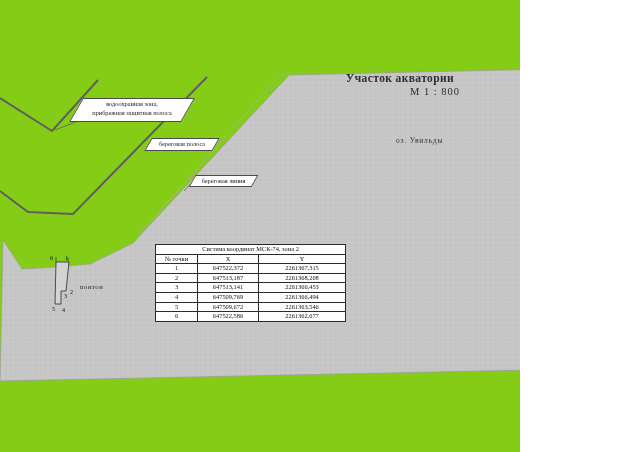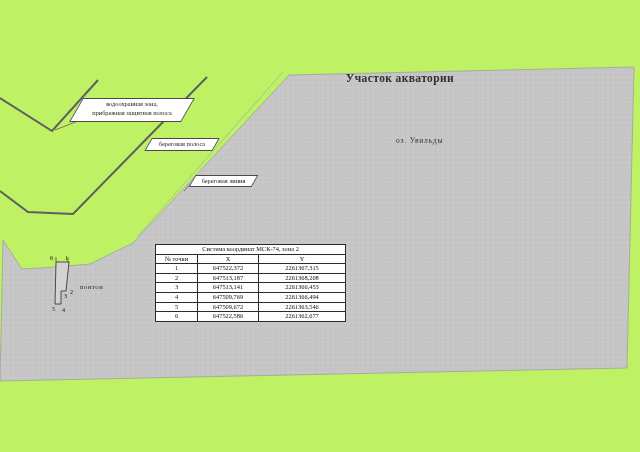--- a/index.html
+++ b/index.html
@@ -1,17 +1,17 @@
 <!DOCTYPE html>
 <html><head>
 <meta charset="utf-8">
 <style>
   html,body{margin:0;padding:0;background:#ffffff;}
   .sheet{
-    position:relative;width:640px;height:452px;background:#bef264;overflow:hidden;
+    position:relative;width:520px;height:452px;background:#84cc16;overflow:hidden;
     font-family:"Liberation Serif", serif;color:#1d1d1d;
   }
   .sheet svg{position:absolute;left:0;top:0;z-index:1;}
   .txt{position:absolute;z-index:3;white-space:nowrap;}
   .map-title{left:310px;top:72px;width:180px;text-align:center;font-size:11.5px;font-weight:bold;letter-spacing:.4px;color:#2e2e2e;}
   .map-scale{left:380px;top:86px;width:110px;text-align:center;font-size:10.5px;letter-spacing:1px;color:#2e2e2e;}
   .lake-label{left:396px;top:136px;font-size:7.5px;letter-spacing:.8px;color:#333;text-align:right;}
   .pontoon-label{left:80px;top:283px;font-size:6.5px;letter-spacing:.6px;color:#222;}
   .ptlabel{position:absolute;z-index:3;font-size:6px;line-height:6px;color:#111;}
   
@@ -50,20 +50,21 @@
     <polyline points="0,191 28,212 73,214 207,77" fill="none" stroke="#5f5f5f" stroke-width="2"></polyline>
 
     <line x1="184" y1="191" x2="193" y2="181" stroke="#555555" stroke-width="0.7"></line>
 
     <polygon points="56,262 69,262 66,291 61,291 61,304 55,304" fill="#d3d3d3" stroke="#3a3a3a" stroke-width="0.9"></polygon>
     <line x1="56" y1="257" x2="56" y2="262" stroke="#333" stroke-width="0.7"></line>
     <line x1="68" y1="257" x2="68" y2="262" stroke="#333" stroke-width="0.7"></line>
   </svg>
 
   <div class="txt map-title">Участок акватории</div>
+  <div class="txt map-scale">М 1 : 800</div>
   <div class="txt lake-label">оз. Увильды</div>
 
   <div class="lbox zone-box">
     <div class="bframe"></div>
     <div class="ltext">
       <div>водоохранная зона,</div>
       <div>прибрежная защитная полоса</div>
     </div>
   </div>
 

